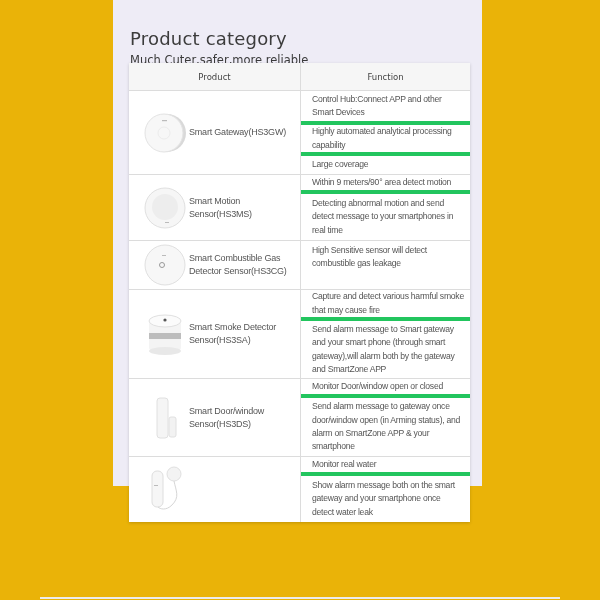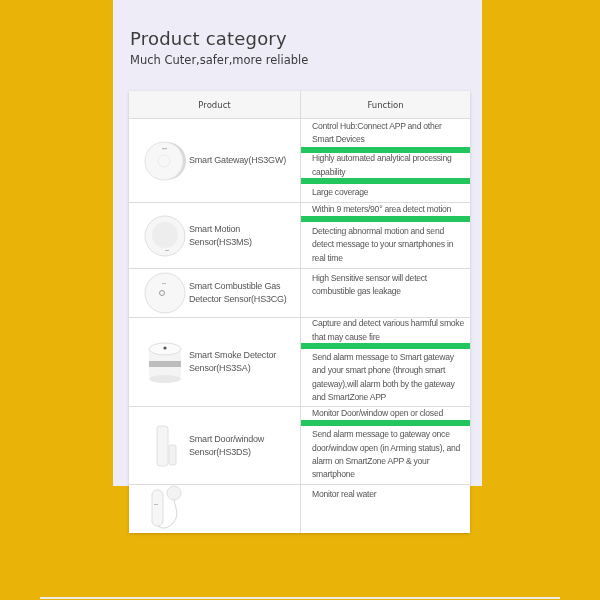--- a/index.html
+++ b/index.html
@@ -21,21 +21,21 @@
       position: absolute; left: 130px; top: 28px;
       font-size: 18px; color: #3c3c3c; letter-spacing: 0.2px;
       font-family: "DejaVu Sans", sans-serif;
     }
     .subtitle {
       position: absolute; left: 130px; top: 53px;
       font-size: 11.5px; color: #3a3a3a;
       font-family: "DejaVu Sans", sans-serif;
     }
     .table {
-      position: absolute; left: 129px; top: 91px; width: 341px;
+      position: absolute; left: 129px; top: 63px; width: 341px;
       background: #ffffff;
       box-shadow: 0 1px 3px rgba(0,0,0,0.18);
       font-family: "Liberation Sans", sans-serif;
     }
     .thead {
       display: flex; height: 28px; background: #f6f6f6;
       border-bottom: 1px solid #dcdcdc;
       font-family: "DejaVu Sans", sans-serif;
       font-size: 8.5px; color: #444;
     }
@@ -51,21 +51,21 @@
     }
     .icon-box { width: 48px; height: 48px; flex: 0 0 48px; display: flex; align-items: center; justify-content: center; }
     .prod-name {
       margin-left: 0; font-size: 9px; color: #555; line-height: 13px;
       letter-spacing: -0.2px;
     }
     .funcs { flex: 1; display: flex; flex-direction: column; }
     .func {
       padding: 3px 6px 3px 11px;
       font-size: 8.6px; color: #555; line-height: 13.4px;
-      border-bottom: 6px solid #22c55e;
+      border-bottom: 4px solid #22c55e;
       letter-spacing: -0.25px;
       display: flex; align-items: center;
     }
     .func:last-child { border-bottom: none; }
   </style>
 </head>
 <body>
 
 <div class="stage">
   <div class="panel"></div>
@@ -173,16 +173,17 @@
           <svg width="46" height="50" viewBox="0 0 46 50">
             <rect x="10" y="6" width="11" height="36" rx="5" fill="#f6f6f6" stroke="#dedede"></rect>
             <rect x="12" y="20" width="4" height="1" fill="#bbb"></rect>
             <circle cx="32" cy="9" r="7" fill="#f3f3f3" stroke="#e0e0e0"></circle>
             <path d="M32 16 C34 26, 38 32, 30 40 C24 46, 18 44, 16 42" fill="none" stroke="#d6d6d6" stroke-width="1"></path>
           </svg>
         </div>
       </div>
       <div class="funcs">
         <div class="func" style="height:19px">Monitor real water</div>
+        <div class="func" style="height:46px">Show alarm message both on the smart gateway and your smartphone once detect water leak</div>
       </div>
     </div>
   </div>
 </div>
 
 </body></html>

